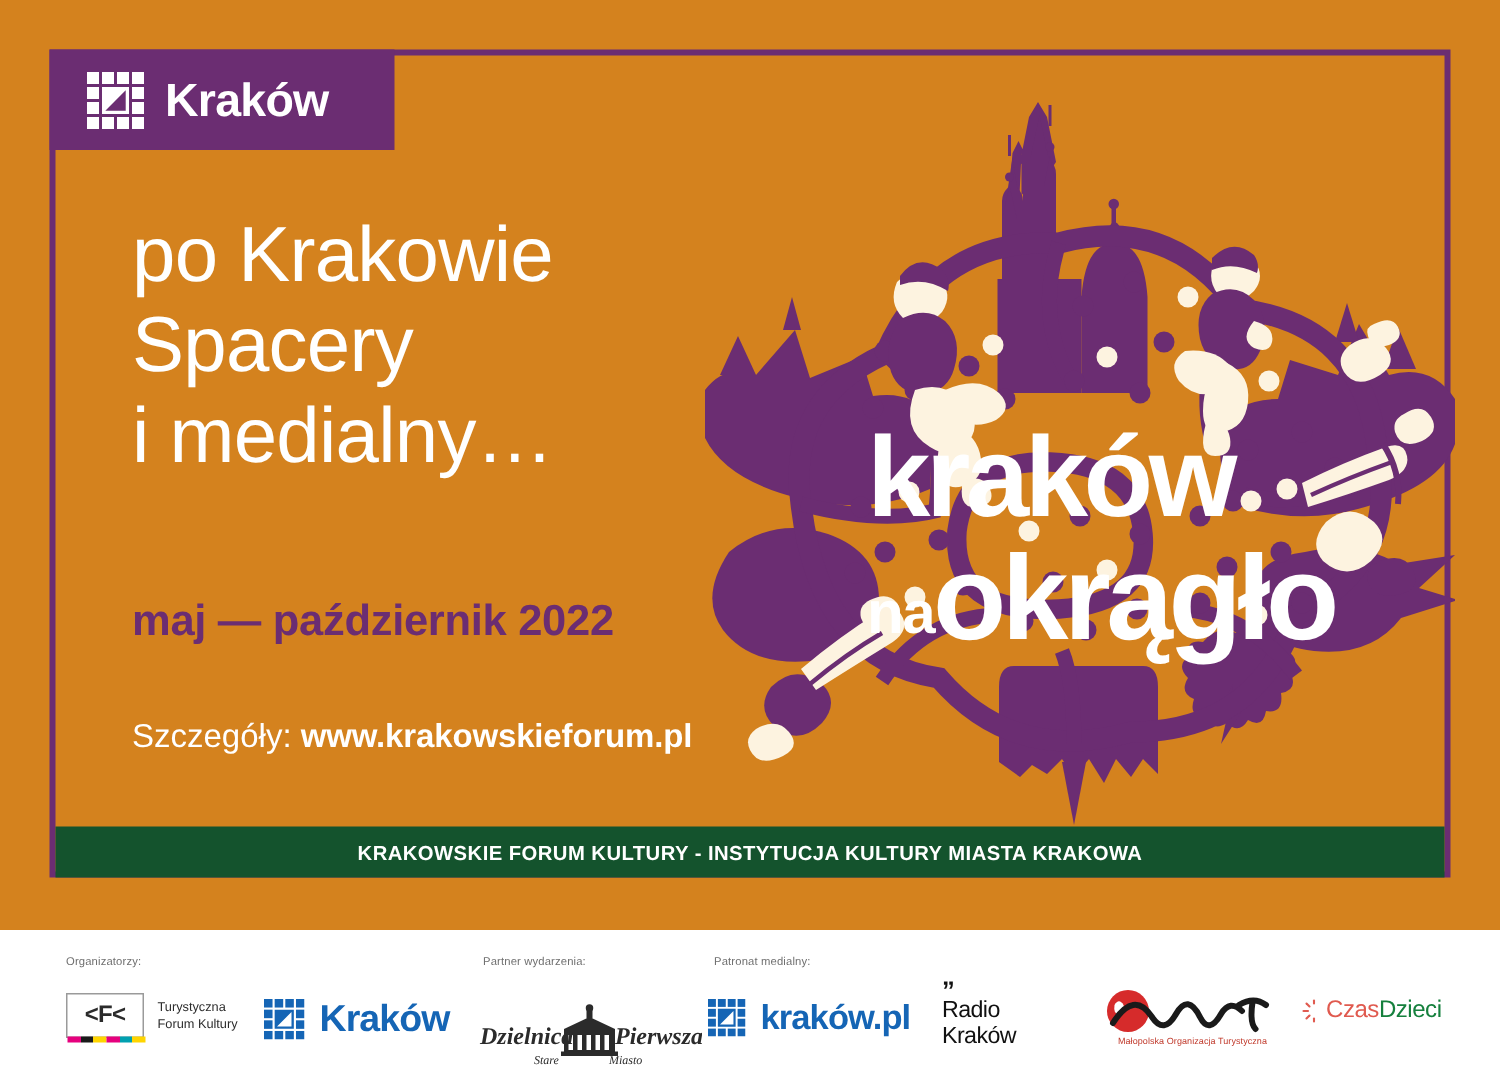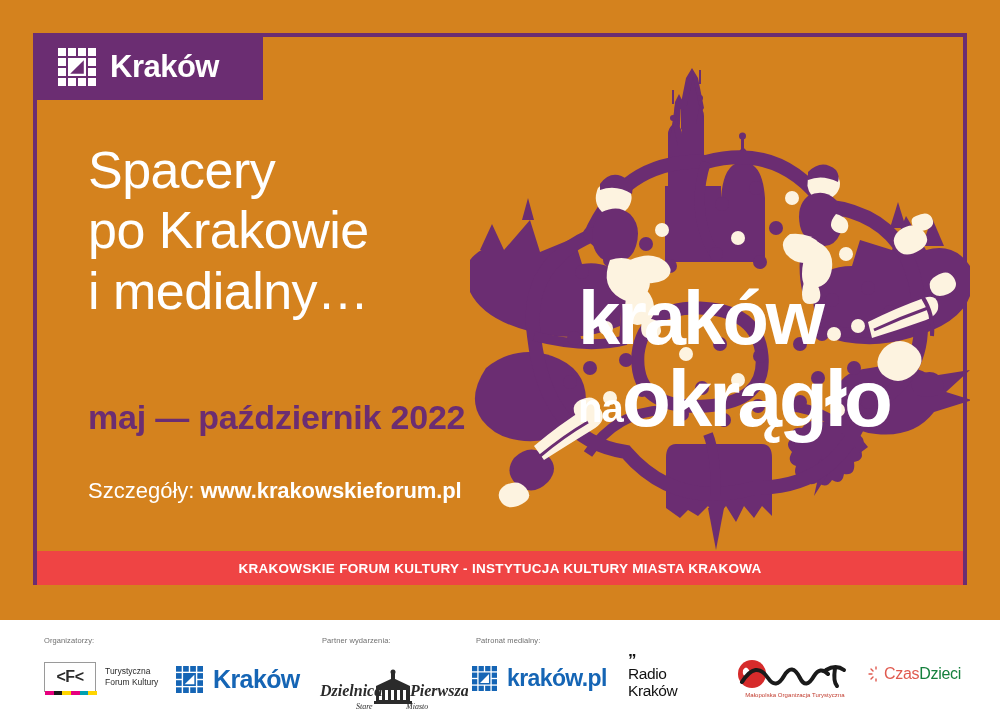--- a/index.html
+++ b/index.html
@@ -68,42 +68,42 @@
     font-weight: normal;
     line-height: 1.16;
     letter-spacing: -0.5px;
     white-space: nowrap;
   }
 
   #date-line {
     position: absolute;
     left: 88px; top: 398px;
     color: #6b2d72;
-    font-size: 34px;
+    font-size: 29px;
     font-weight: bold;
     letter-spacing: -0.2px;
     white-space: nowrap;
   }
 
   #details-line {
     position: absolute;
     left: 88px; top: 478px;
     color: #ffffff;
     font-size: 22px;
     white-space: nowrap;
   }
   #details-line .url { font-weight: bold; letter-spacing: -0.1px; }
 
   
   #institution-bar {
     position: absolute;
     left: 37px; top: 551px;
     width: 926px;
     height: 34px;
-    background: #ef4444;
+    background: #14532d;
     display: flex;
     align-items: center;
     justify-content: center;
   }
   #institution-bar .txt {
     color: #ffffff;
     font-size: 13.5px;
     font-weight: bold;
     letter-spacing: 0.3px;
   }
@@ -216,22 +216,22 @@
           <rect x="20" y="30" width="8" height="8"></rect>
           <rect x="30" y="30" width="8" height="8"></rect>
           <path d="M10 10 H28 V28 H10 Z M12.2 25.8 H25.8 V12.2 Z" fill="#ffffff"></path>
         </g>
       </svg>
     </span>
     <span class="wordmark">Kraków</span>
   </div>
 
   <div id="headline">
+    <div class="line">po Krakowie</div>
     <div class="line">Spacery</div>
-    <div class="line">po Krakowie</div>
     <div class="line">i medialny…</div>
   </div>
 
   <div id="date-line">maj — październik 2022</div>
 
   <div id="details-line">
     <span>Szczegóły:</span>
     <span class="url">www.krakowskieforum.pl</span>
   </div>
 

